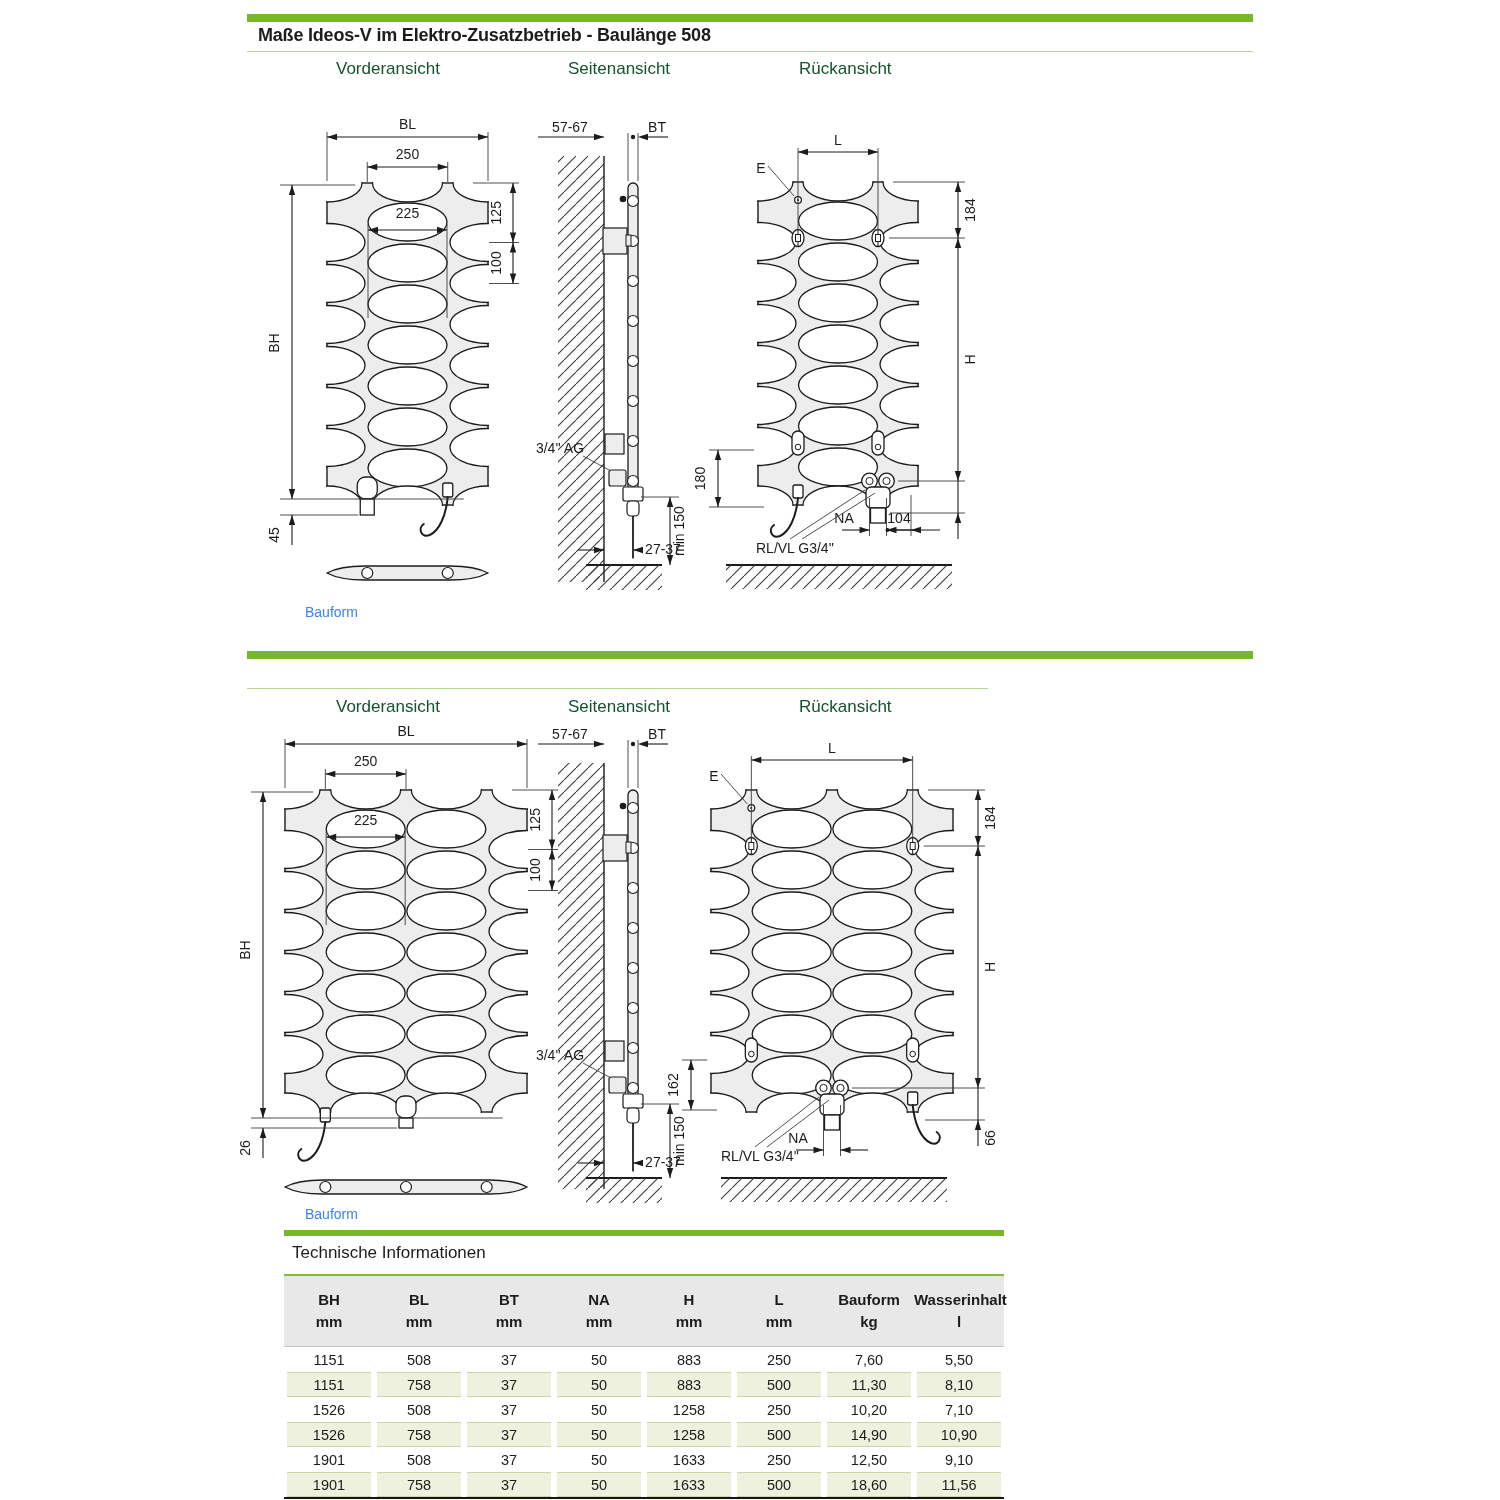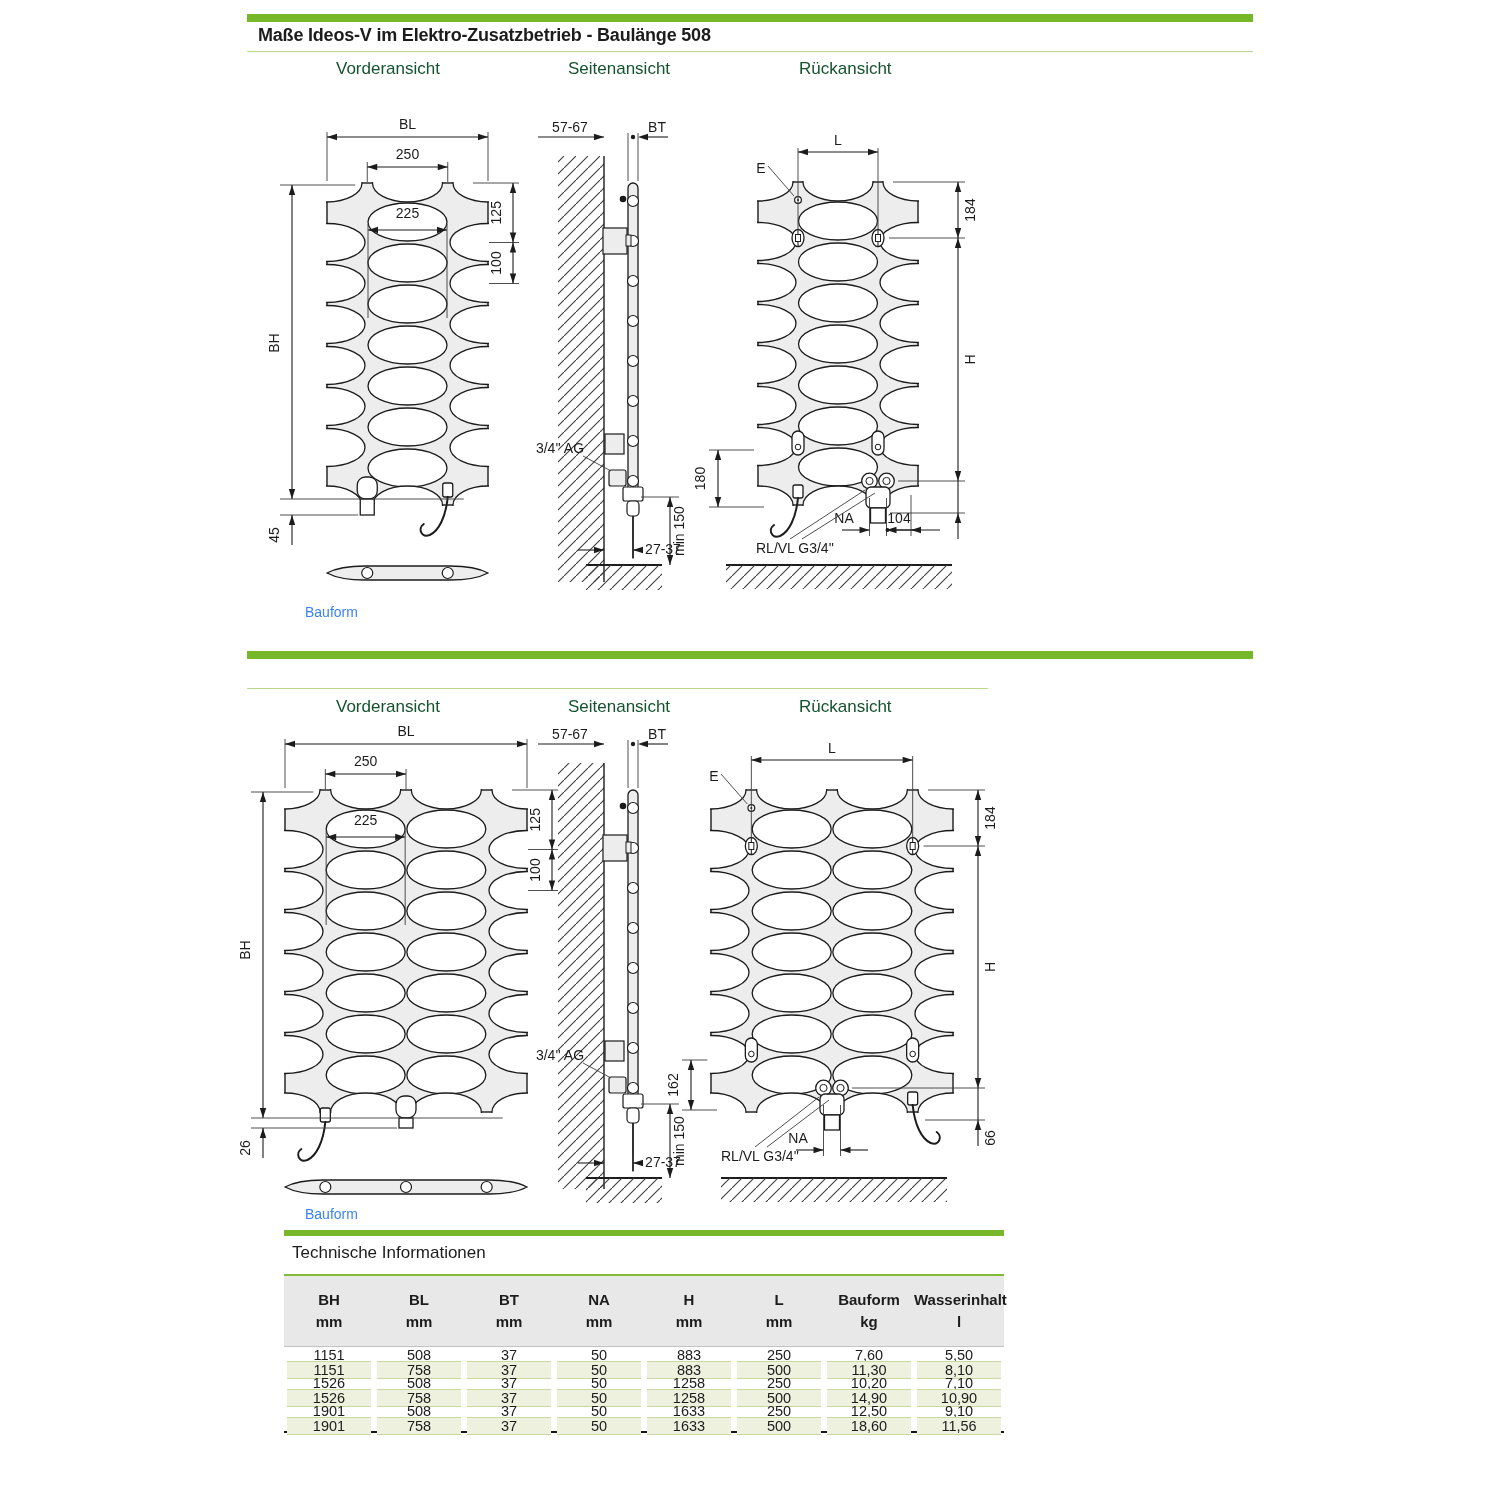--- a/index.html
+++ b/index.html
@@ -10,21 +10,21 @@
   .bar{height:8px;background:#76b82a;}
   .hairline{height:1px;background:#b9d88b;}
   .sec-title{font-size:18px;font-weight:bold;letter-spacing:-0.2px;white-space:nowrap;}
   .viewlabel{font-size:17px;color:#14532d;white-space:nowrap;}
   .baulabel{font-size:14px;color:#3b82f6;}
   .tbl-title{font-size:17px;font-weight:normal;}
   .tbl{left:284px;top:1274px;width:720px;border-top:2px solid #82bb3a;}
   .thead{display:grid;grid-template-columns:repeat(8,90px);height:70px;background:#e8e8e8;
          border-bottom:1px solid #c3c3c3;align-items:center;}
   .hcell{text-align:center;font-size:15px;font-weight:bold;line-height:1.45;}
-  .trow{display:grid;grid-template-columns:repeat(8,90px);height:14px;}
+  .trow{display:grid;grid-template-columns:repeat(8,90px);height:25px;}
   .cell{display:flex;align-items:center;justify-content:center;font-size:14.5px;}
   .trow.green .cell{margin:0 3px;background:#eef1de;border-top:1px solid #c9d7a2;border-bottom:1px solid #c9d7a2;}
   .tbl-bottom{border-bottom:2.5px solid #161616;}
 </style>
 </head>
 <body>
 
 <div id="page">
 
   <svg id="art" width="1500" height="1500" viewBox="0 0 1500 1500">

